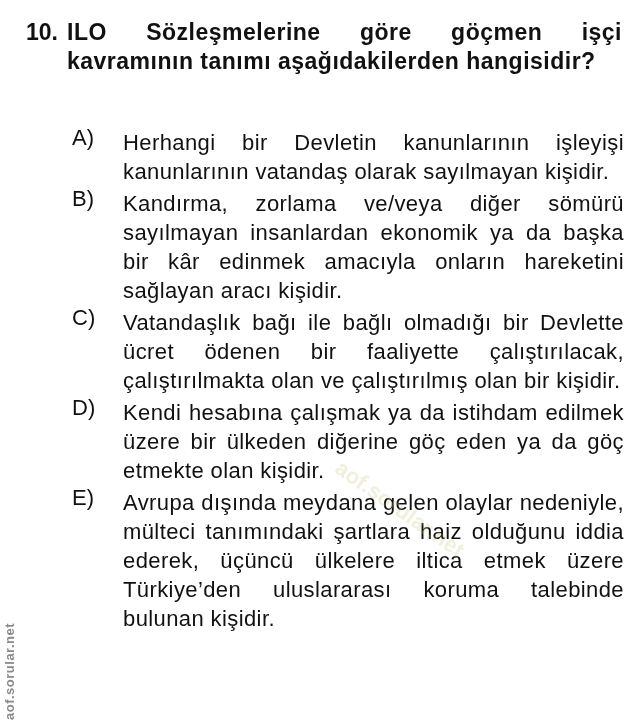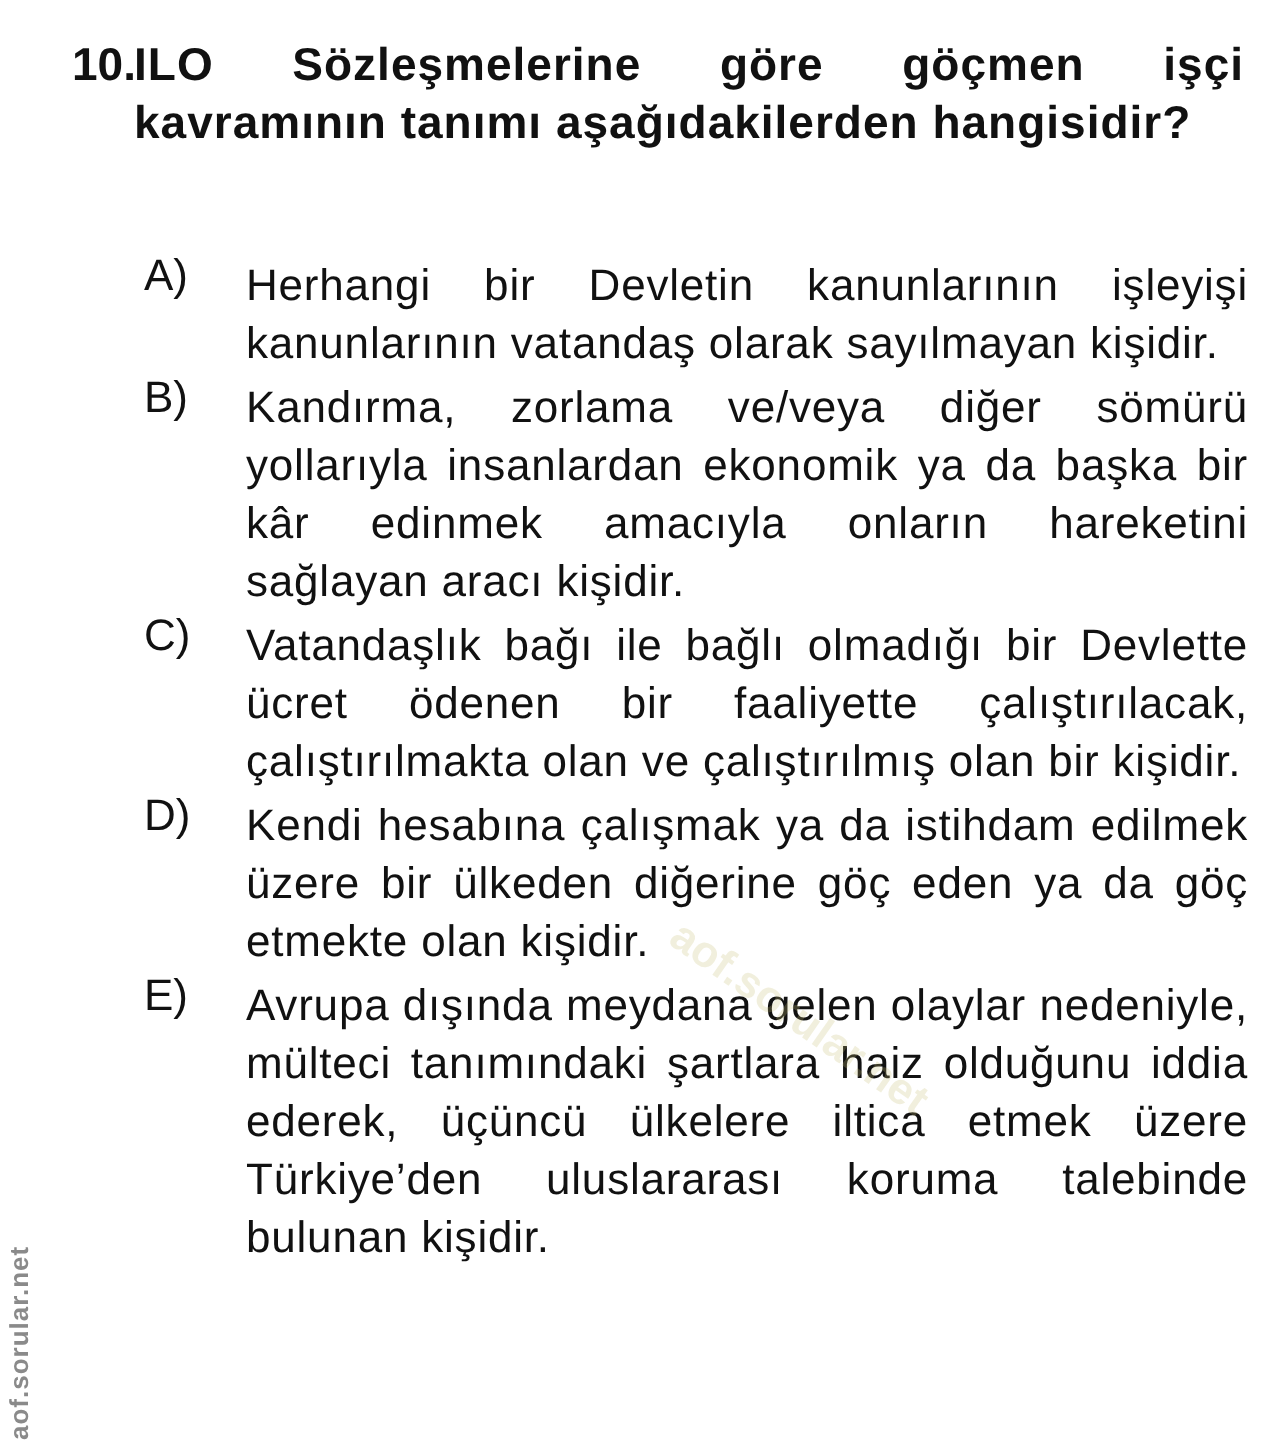--- a/index.html
+++ b/index.html
@@ -1,18 +1,18 @@
 <!DOCTYPE html>
 <html><head>
 <meta charset="utf-8">
 <style>
   html, body { margin: 0; padding: 0; background: #ffffff; }
   body { width: 644px; height: 727px; position: relative; overflow: hidden; font-family: "Liberation Sans", sans-serif; color: #111; }
   .question { position: absolute; left: 22px; top: 18px; width: 600px; font-weight: bold; font-size: 23px; line-height: 29px; }
-  .qnum { position: absolute; left: 14px; top: 0; }
+  .qnum { position: absolute; left: 4px; top: 0; }
   .qtext { margin-left: 45px; text-align: justify; text-align-last: left; letter-spacing: 0.5px; }
   .options { position: absolute; left: 72px; top: 128px; width: 552px; font-size: 22px; line-height: 29px; }
   .option { position: relative; margin-bottom: 3px; }
   .opt-letter { position: absolute; left: 0; top: -5px; width: 40px; }
   .opt-text { margin-left: 51px; text-align: justify; text-align-last: left; letter-spacing: 0.4px; }
   .watermark-side { position: absolute; left: 2px; top: 720px; transform-origin: 0 0; transform: rotate(-90deg); color: #8a8a8a; font-size: 13px; font-weight: bold; white-space: nowrap; letter-spacing: 0.5px; }
   .watermark-diag { position: absolute; left: 345px; top: 455px; transform: rotate(35deg); transform-origin: 0 0; color: rgba(200,190,120,0.25); font-size: 22px; font-weight: bold; white-space: nowrap; }
 </style>
 </head>
 <body>
@@ -22,21 +22,21 @@
   <div class="qtext">ILO Sözleşmelerine göre göçmen işçi kavramının tanımı aşağıdakilerden hangisidir?</div>
 </div>
 
 <div class="options">
   <div class="option">
     <span class="opt-letter">A)</span>
     <div class="opt-text">Herhangi bir Devletin kanunlarının işleyişi kanunlarının vatandaş olarak sayılmayan kişidir.</div>
   </div>
   <div class="option">
     <span class="opt-letter">B)</span>
-    <div class="opt-text">Kandırma, zorlama ve/veya diğer sömürü yollarıyla insanlardan ekonomik ya da başka bir kâr edinmek amacıyla onların hareketini sağlayan aracı kişidir.</div>
+    <div class="opt-text">Kandırma, zorlama ve/veya diğer sömürü sayılmayan insanlardan ekonomik ya da başka bir kâr edinmek amacıyla onların hareketini sağlayan aracı kişidir.</div>
   </div>
   <div class="option">
     <span class="opt-letter">C)</span>
     <div class="opt-text">Vatandaşlık bağı ile bağlı olmadığı bir Devlette ücret ödenen bir faaliyette çalıştırılacak, çalıştırılmakta olan ve çalıştırılmış olan bir kişidir.</div>
   </div>
   <div class="option">
     <span class="opt-letter">D)</span>
     <div class="opt-text">Kendi hesabına çalışmak ya da istihdam edilmek üzere bir ülkeden diğerine göç eden ya da göç etmekte olan kişidir.</div>
   </div>
   <div class="option">

